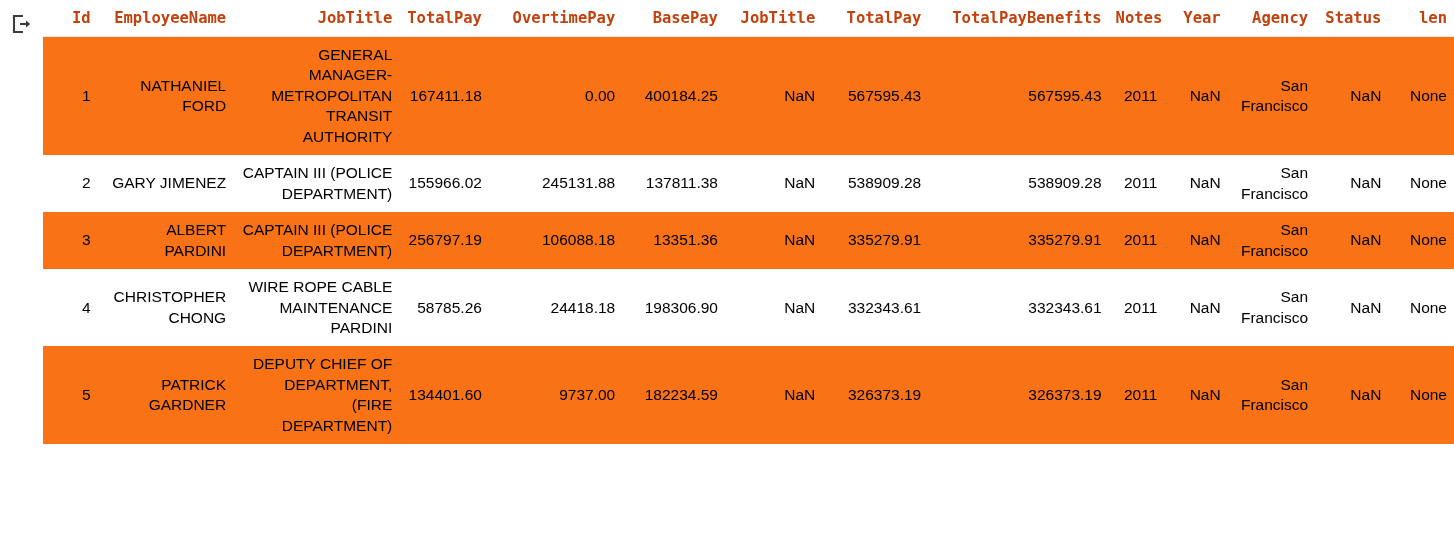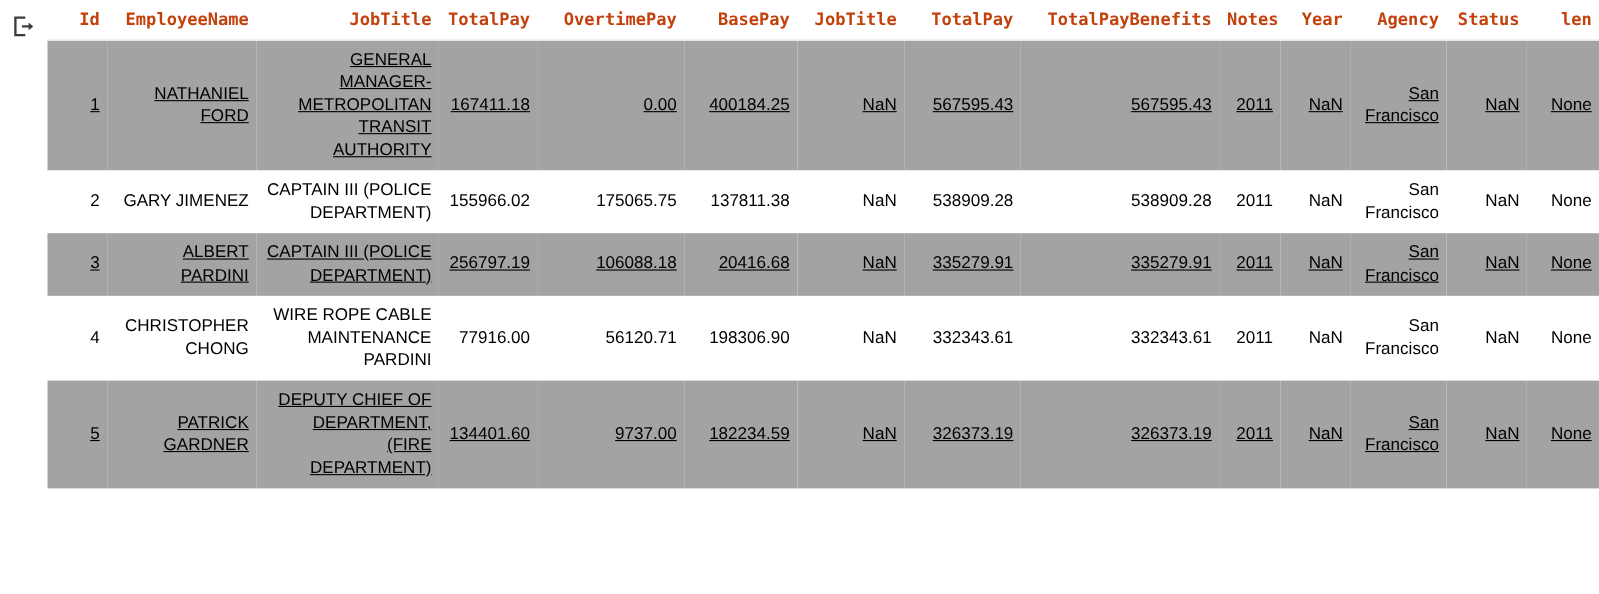--- a/index.html
+++ b/index.html
@@ -78,21 +78,21 @@
     font-weight: normal;
     color: #000000;
     text-align: right;
     vertical-align: middle;
     padding: 8px 7px 8px 7px;
     border: none;
     line-height: 1.32;
     word-wrap: break-word;
     overflow-wrap: break-word;
   }
-  table.dataframe tbody tr.row-odd td { background: #a3a3a3; text-decoration: underline; }
+  table.dataframe tbody tr.row-odd td { background: #f97316; }
   table.dataframe tbody tr.row-even td { background: #ffffff; }
 
   
   col.c-id          { width: 50px;  }
   col.c-name        { width: 124px; }
   col.c-job         { width: 152px; }
   col.c-basepay     { width: 82px;  }
   col.c-overtime    { width: 122px; }
   col.c-otherpay    { width: 94px;  }
   col.c-benefits    { width: 89px;  }
@@ -172,55 +172,55 @@
           <td>San Francisco</td>
           <td>NaN</td>
           <td>None</td>
         </tr>
 
         <tr class="row-even">
           <td>2</td>
           <td>GARY JIMENEZ</td>
           <td>CAPTAIN III (POLICE DEPARTMENT)</td>
           <td>155966.02</td>
-          <td>175065.75</td>
+          <td>245131.88</td>
           <td>137811.38</td>
           <td>NaN</td>
           <td>538909.28</td>
           <td>538909.28</td>
           <td>2011</td>
           <td>NaN</td>
           <td>San Francisco</td>
           <td>NaN</td>
           <td>None</td>
         </tr>
 
         <tr class="row-odd">
           <td>3</td>
           <td>ALBERT PARDINI</td>
           <td>CAPTAIN III (POLICE DEPARTMENT)</td>
           <td>256797.19</td>
           <td>106088.18</td>
-          <td>20416.68</td>
+          <td>13351.36</td>
           <td>NaN</td>
           <td>335279.91</td>
           <td>335279.91</td>
           <td>2011</td>
           <td>NaN</td>
           <td>San Francisco</td>
           <td>NaN</td>
           <td>None</td>
         </tr>
 
         <tr class="row-even">
           <td>4</td>
           <td>CHRISTOPHER CHONG</td>
           <td>WIRE ROPE CABLE MAINTENANCE PARDINI</td>
-          <td>77916.00</td>
-          <td>56120.71</td>
+          <td>58785.26</td>
+          <td>24418.18</td>
           <td>198306.90</td>
           <td>NaN</td>
           <td>332343.61</td>
           <td>332343.61</td>
           <td>2011</td>
           <td>NaN</td>
           <td>San Francisco</td>
           <td>NaN</td>
           <td>None</td>
         </tr>

